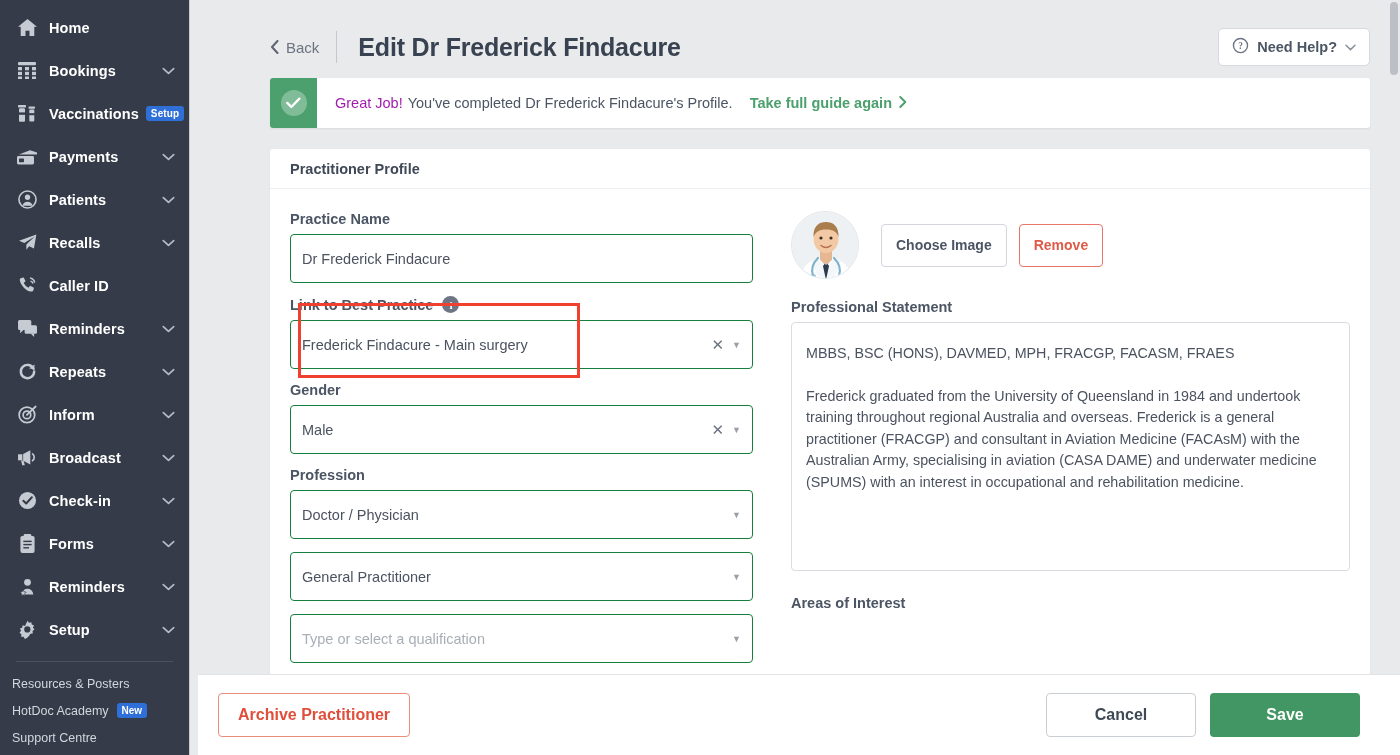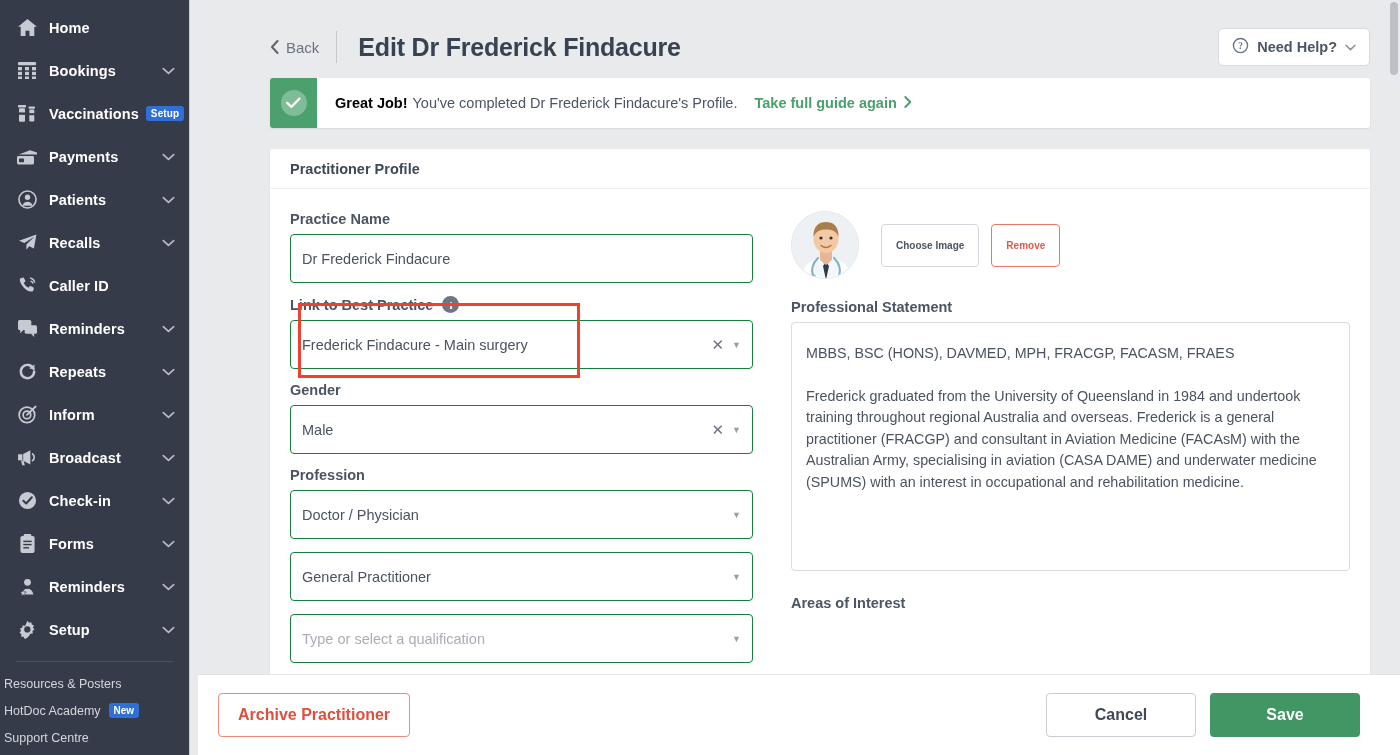--- a/index.html
+++ b/index.html
@@ -60,21 +60,21 @@
     display: flex; align-items: center;
   }
   .side-divider {
     height: 1px; background: #4b5161;
     margin: 10px 16px 8px 16px;
   }
   .foot-list { padding: 0 0 0 0; }
   .foot-item {
     display: flex; align-items: center;
     height: 27px;
-    padding: 0 14px 0 4px;
+    padding: 0 14px 0 12px;
     color: #d3d7de;
     font-size: 12.5px;
     cursor: pointer;
     white-space: nowrap;
   }
   .foot-badge {
     margin-left: 8px;
     background: #2f6fd8;
     color: #fff;
     font-size: 10px;
@@ -163,21 +163,21 @@
     display: flex; align-items: center; justify-content: center;
   }
   .banner-text {
     display: flex; align-items: center;
     padding-left: 18px;
     font-size: 14.5px;
     color: #4b5563;
     gap: 5px;
     white-space: nowrap;
   }
-  .banner-strong { font-weight: 700; color: #000000; }
+  .banner-strong { font-weight: 400; color: #a21caf; }
   .banner-link {
     color: #4ba06d; font-weight: 700; cursor: pointer;
     margin-left: 12px; display: flex; align-items: center; gap: 7px;
   }
 
   
   .card {
     margin: 21px 30px 0 80px;
     background: #fff;
     border-radius: 3px;
@@ -245,21 +245,21 @@
     overflow: hidden; flex: 0 0 68px;
     background: #f4f6f8;
     position: relative;
   }
   .btn-row { display: flex; gap: 12px; }
   .btn {
     height: 43px;
     border-radius: 4px;
     border: 1px solid #d3d7dd;
     background: #fff;
-    font-size: 10px;
+    font-size: 14px;
     font-weight: 700;
     color: #4b5563;
     padding: 13px 14px;
     cursor: pointer;
     display: flex; align-items: center;
     font-family: "Liberation Sans", sans-serif;
   }
   .btn-danger-outline { border-color: #e8776a; color: #e05a48; }
 
   .textarea {

